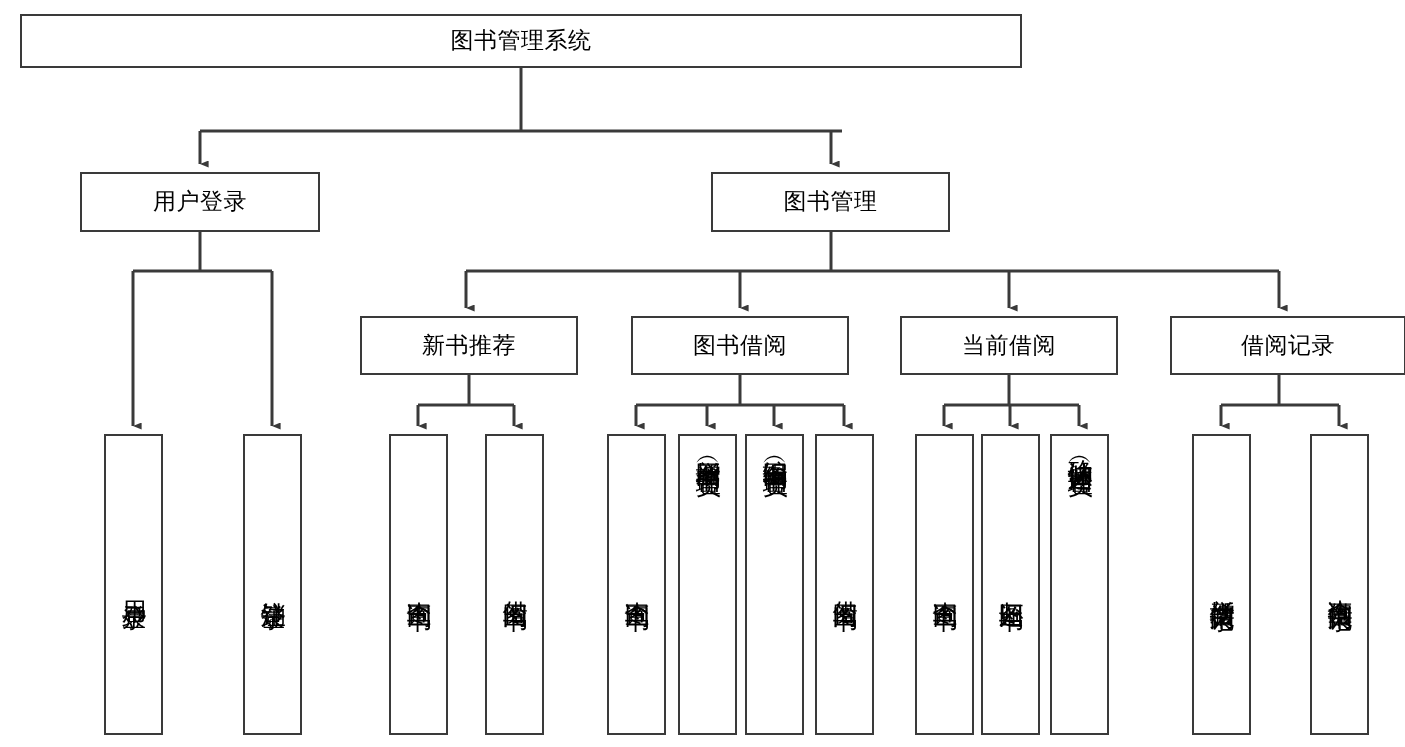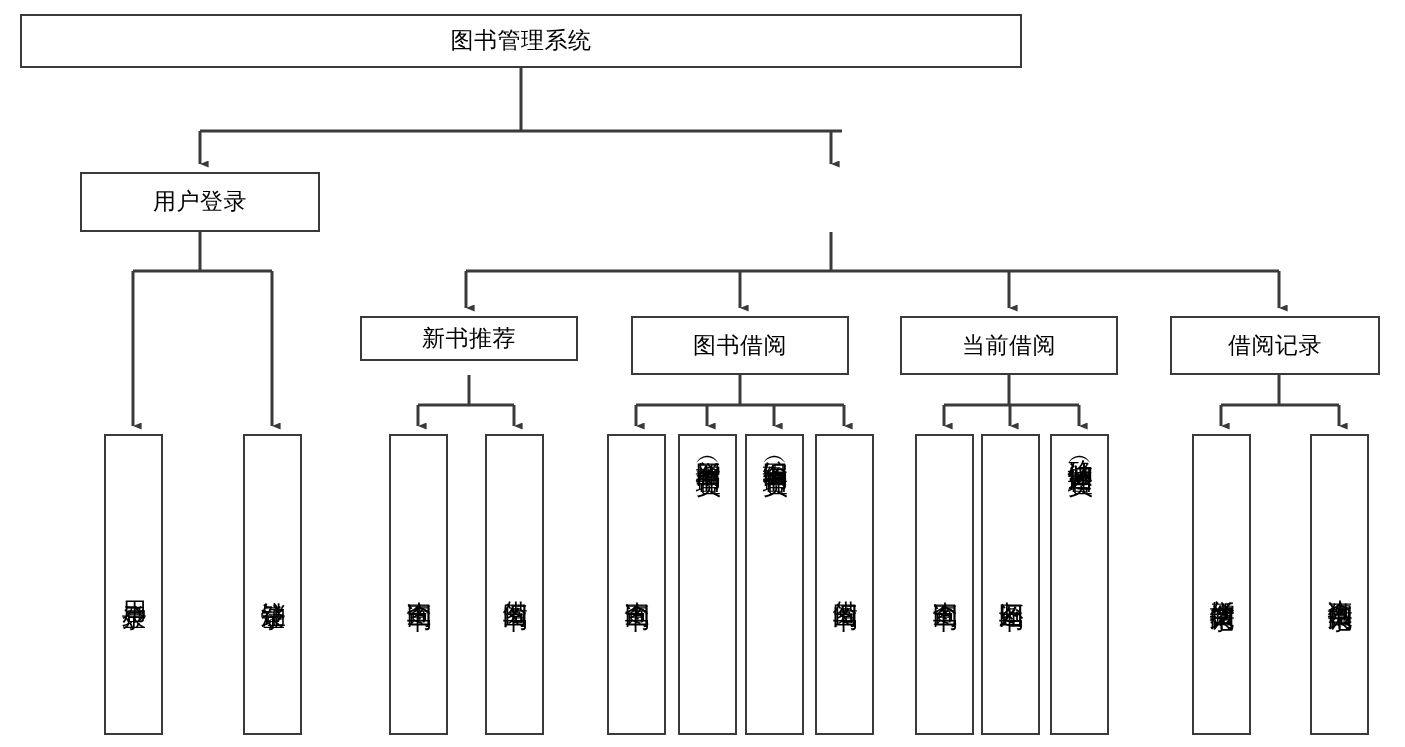--- a/index.html
+++ b/index.html
@@ -131,31 +131,34 @@
     </g>
   </svg>
 
   <div class="node horiz" style="left:20px; top:14px; width:1002px; height:54px;">
     <span class="node-label">图书管理系统</span>
   </div>
 
   <div class="node horiz" style="left:80px; top:172px; width:240px; height:60px;">
     <span class="node-label">用户登录</span>
   </div>
-
-  <div class="node horiz" style="left:360px; top:316px; width:218px; height:45px;text-align:center;">
+  <div class="node horiz" style="left:711px; top:172px; width:239px; height:60px;">
+    <span class="node-label">图书管理</span>
+  </div>
+
+  <div class="node horiz" style="left:360px; top:316px; width:218px; height:59px;text-align:center;">
     <span class="node-label">新书推荐</span>
   </div>
   <div class="node horiz" style="left:631px; top:316px; width:218px; height:59px;">
     <span class="node-label">图书借阅</span>
   </div>
   <div class="node horiz" style="left:900px; top:316px; width:218px; height:59px;">
     <span class="node-label">当前借阅</span>
   </div>
-  <div class="node horiz" style="left:1170px; top:316px; width:210px; height:59px;">
+  <div class="node horiz" style="left:1170px; top:316px; width:236px; height:59px;">
     <span class="node-label">借阅记录</span>
   </div>
 
   <div class="node vert centered" style="left:104px; top:434px; width:59px; height:301px;">
     <span class="node-label">用户登录</span>
   </div>
   <div class="node vert centered" style="left:243px; top:434px; width:59px; height:301px;">
     <span class="node-label">注销登录</span>
   </div>
 

